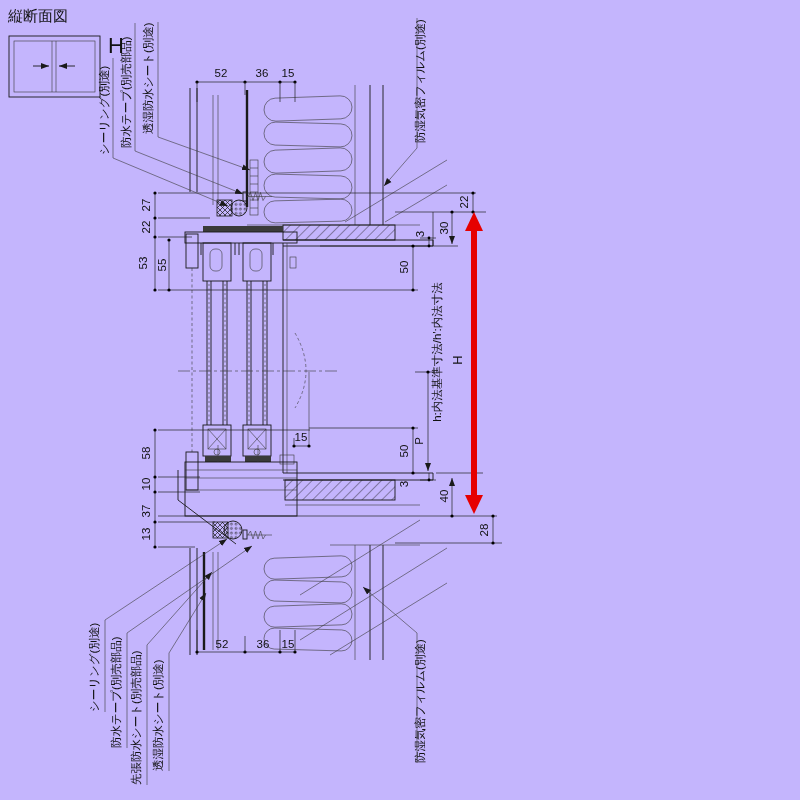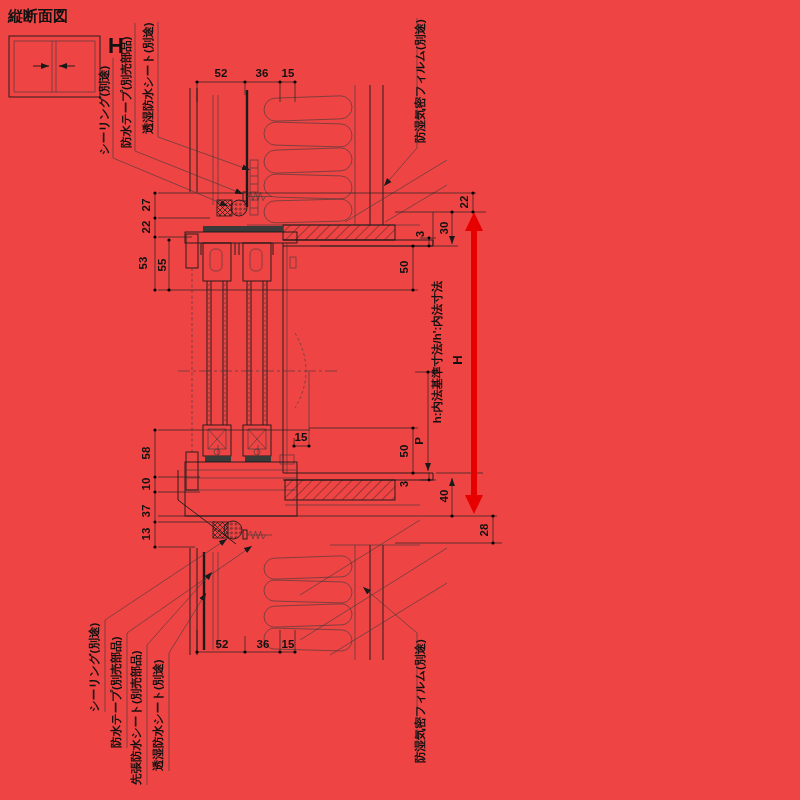--- a/index.html
+++ b/index.html
@@ -1,16 +1,16 @@
 <!DOCTYPE html>
 <html><head>
 <meta charset="utf-8">
 <style>
   html,body{margin:0;padding:0;background:#fff;}
-  .page{position:relative;width:800px;height:800px;background:#ef4444;overflow:hidden;font-weight:bold;}
+  .page{position:relative;width:800px;height:800px;background:#c4b5fd;overflow:hidden;}
   svg{display:block;}
   text{font-family:"Liberation Sans","DejaVu Sans",sans-serif;fill:#111;}
   .ln{stroke:#1a1a1a;stroke-width:0.9;fill:none;}
   .thin{stroke:#3a3a3a;stroke-width:0.6;fill:none;}
   .thick{stroke:#1a1a1a;stroke-width:2.4;fill:none;}
   .dim{stroke:#222;stroke-width:0.7;fill:none;}
   .dimtxt{font-size:11.5px;}
   .lbltxt{font-size:11.5px;}
   .hatchfill{fill:url(#h45);stroke:#1a1a1a;stroke-width:0.9;}
   .crossfill{fill:url(#hx);stroke:#1a1a1a;stroke-width:0.8;}

